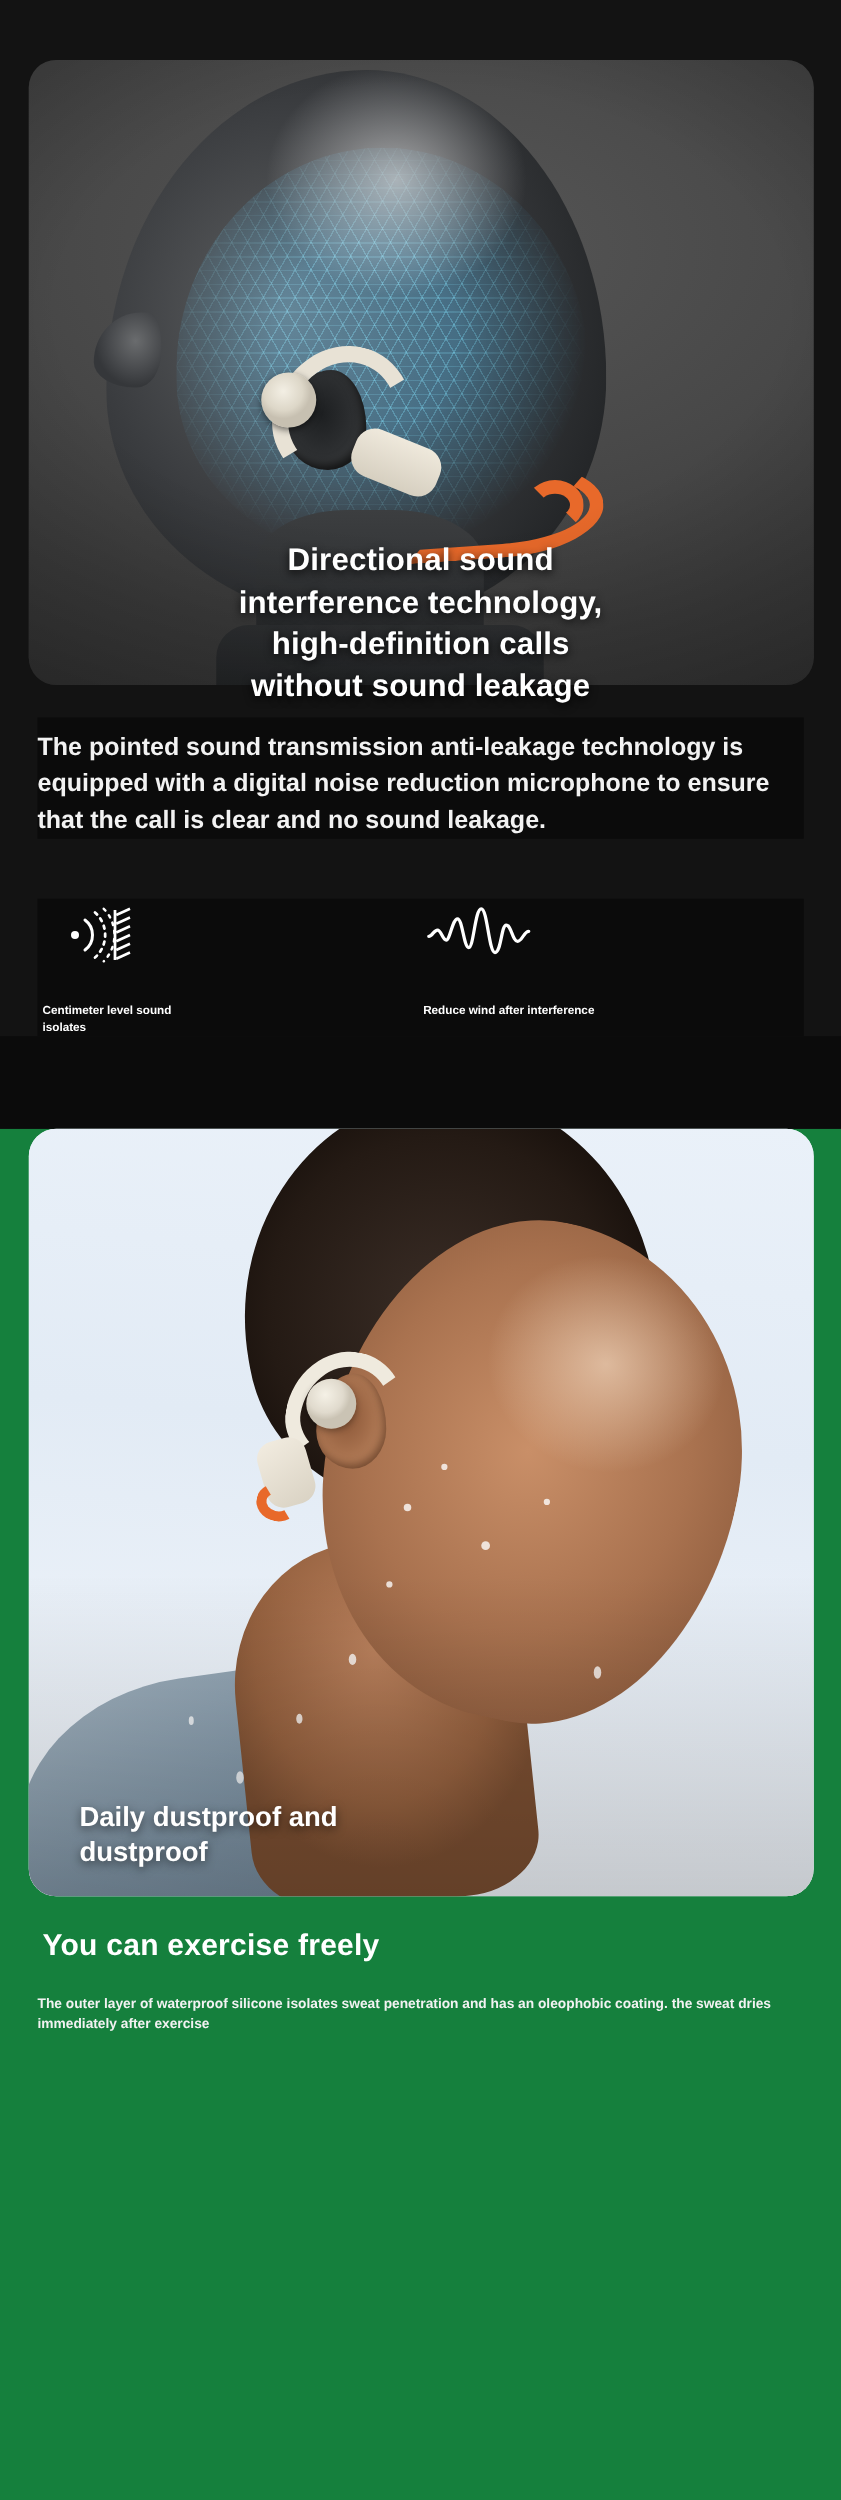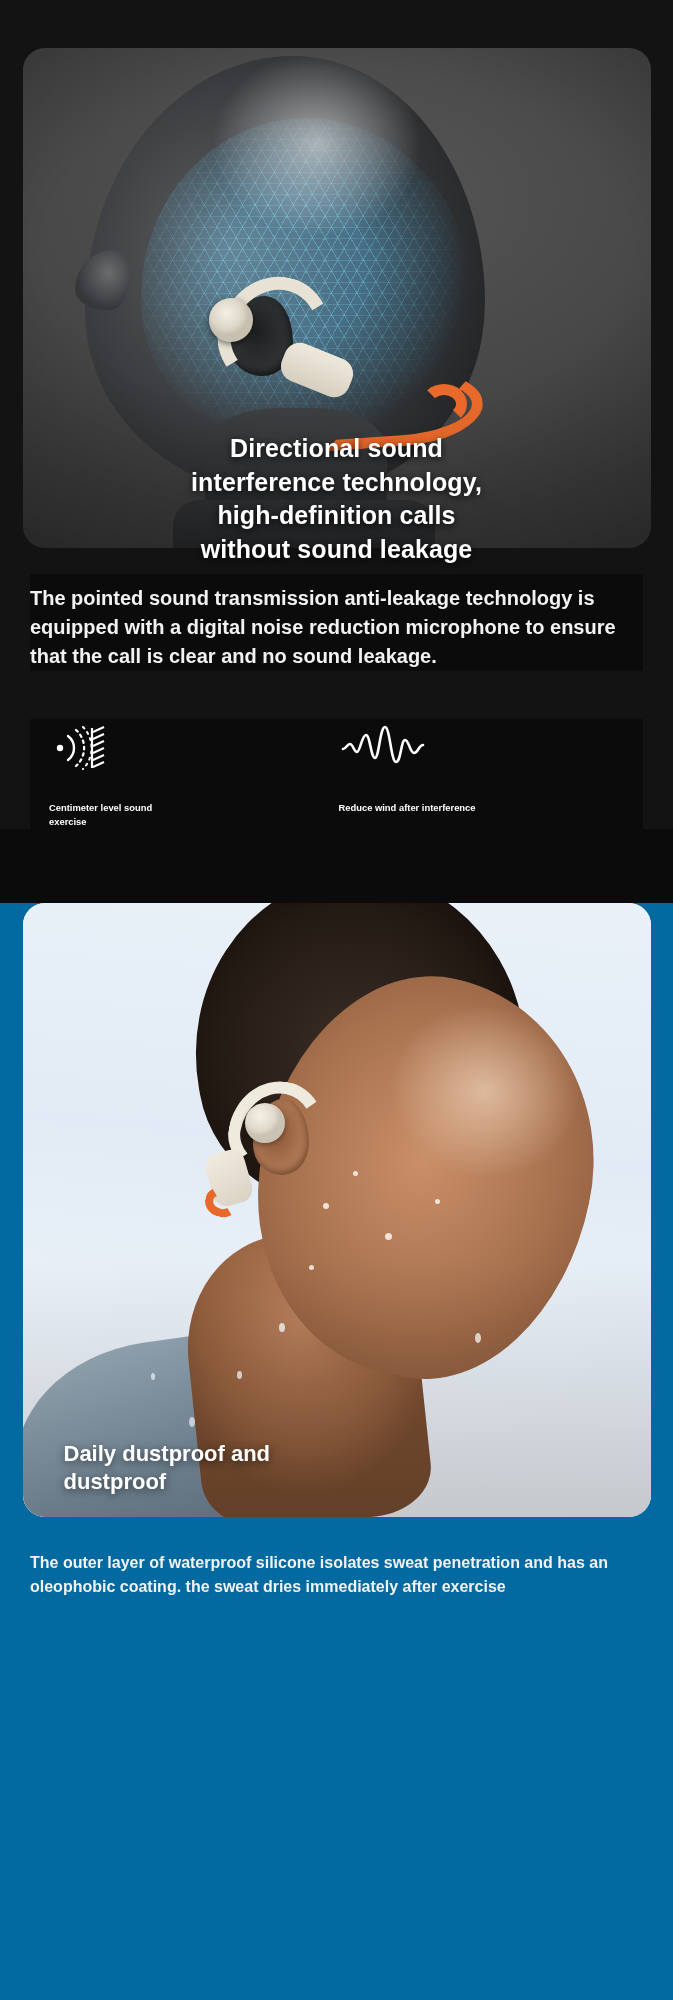--- a/index.html
+++ b/index.html
@@ -2,21 +2,21 @@
 <html><head>
 <meta charset="utf-8">
 <style>
   * { margin:0; padding:0; box-sizing:border-box; }
   html, body {
     width:673px; height:2000px;
     background:#0b0b0b;
     font-family:"Liberation Sans", sans-serif;
     overflow:hidden;
   }
-  .page { position:relative; width:673px; height:2000px; background:#0369a1; }
+  .page { position:relative; width:673px; height:2000px; background:#15803d; }
 
   
   .section-one { position:relative; width:673px; padding-top:48px; background:#131313; }
 
   .hero-card {
     position:relative;
     margin:0 auto;
     width:628px; height:500px;
     border-radius:22px;
     overflow:hidden;
@@ -123,21 +123,21 @@
   }
   .feature { width:50%; }
   .feature-icon { height:58px; display:flex; align-items:center; }
   .feature-icon.col1 { padding-left:22px; }
   .feature-icon.col2 { padding-left:4px; }
   .feature-label {
     margin-top:24px;
     color:#ffffff;
     font-size:9.4px; font-weight:700; line-height:1.5;
   }
-  .feature-label.col1 { padding-left:4px; max-width:130px;margin-left:15px; }
+  .feature-label.col1 { padding-left:4px; max-width:130px; }
   .feature-label.col2 { padding-left:2px; }
 
   .spacer-black { height:74px; background:#0b0b0b; }
 
   
   .photo-card {
     position:relative;
     margin:0 auto;
     width:628px; height:614px;
     border-radius:22px;
@@ -216,22 +216,22 @@
     text-shadow:0 2px 8px rgba(0,0,0,.55);
     z-index:4;
     margin-left:11px;
   }
 
   .bottom-heading {
     margin:26px 0 0 34px;
     color:#ffffff; font-size:24px; font-weight:700; letter-spacing:.2px;
   }
   .bottom-body {
-    margin:34px 30px 0 30px;
-    color:#f2f2f2; font-size:16px; font-weight:700; line-height:1.48;
+    margin:24px 30px 0 30px;
+    color:#f2f2f2; font-size:11px; font-weight:700; line-height:1.48;
   }
 </style>
 </head>
 <body>
 
 <div class="page">
 
   <div class="section-one">
 
     <div class="hero-card">
@@ -271,21 +271,21 @@
             <line x1="41" y1="9" x2="52" y2="4" stroke="#fff" stroke-width="2"></line>
             <line x1="41" y1="16" x2="52" y2="11" stroke="#fff" stroke-width="2"></line>
             <line x1="41" y1="23" x2="52" y2="18" stroke="#fff" stroke-width="2"></line>
             <line x1="41" y1="30" x2="52" y2="25" stroke="#fff" stroke-width="2"></line>
             <line x1="41" y1="37" x2="52" y2="32" stroke="#fff" stroke-width="2"></line>
             <line x1="41" y1="44" x2="52" y2="39" stroke="#fff" stroke-width="2"></line>
           </svg>
         </div>
         <div class="feature-label col1">
           <div>Centimeter level sound</div>
-          <div>exercise</div>
+          <div>isolates</div>
         </div>
       </div>
 
       <div class="feature">
         <div class="feature-icon col2">
           <svg width="84" height="52" viewBox="0 0 84 52" fill="none">
             <path d="M2 27 C5 27 6 22 9 22 C12 22 13 30 16 30 C19 30 21 13 25 13
                      C29 13 30 36 34 36 C38 36 39 5 44 5 C49 5 50 40 55 40
                      C60 40 60 18 64 18 C68 18 69 31 73 31 C77 31 78 23 82 23" stroke="#fff" stroke-width="2.6" fill="none" stroke-linecap="round" stroke-linejoin="round"></path>
           </svg>
@@ -326,17 +326,18 @@
       <div class="sweat" style="left:452px;top:430px;width:6px;height:10px;"></div>
 
       <div class="photo-vignette"></div>
 
       <div class="photo-caption">
         <div>Daily dustproof and</div>
         <div>dustproof</div>
       </div>
     </div>
 
+    <h2 class="bottom-heading">You can exercise freely</h2>
 
     <p class="bottom-body">The outer layer of waterproof silicone isolates sweat penetration and has an oleophobic coating. the sweat dries immediately after exercise</p>
   </div>
 
 </div>
 
 </body></html>

